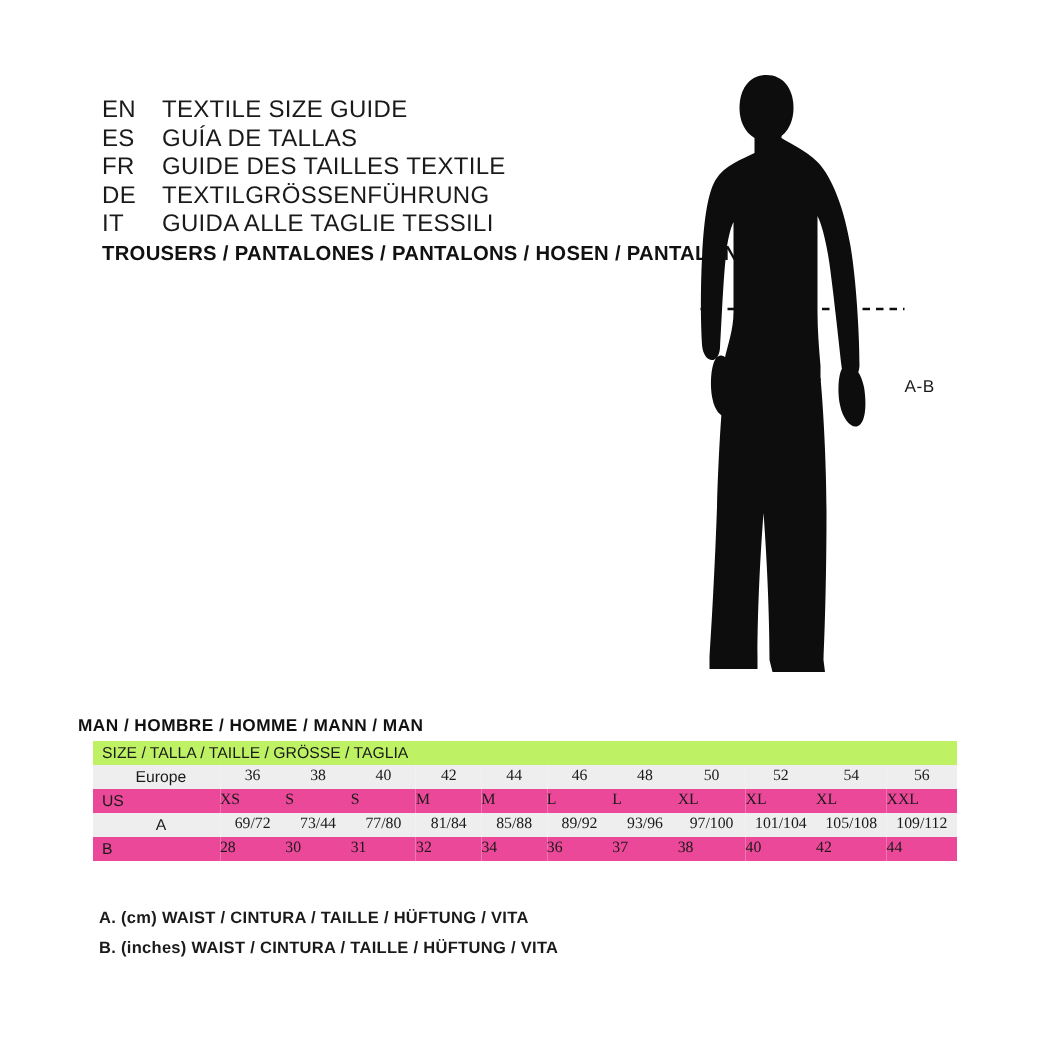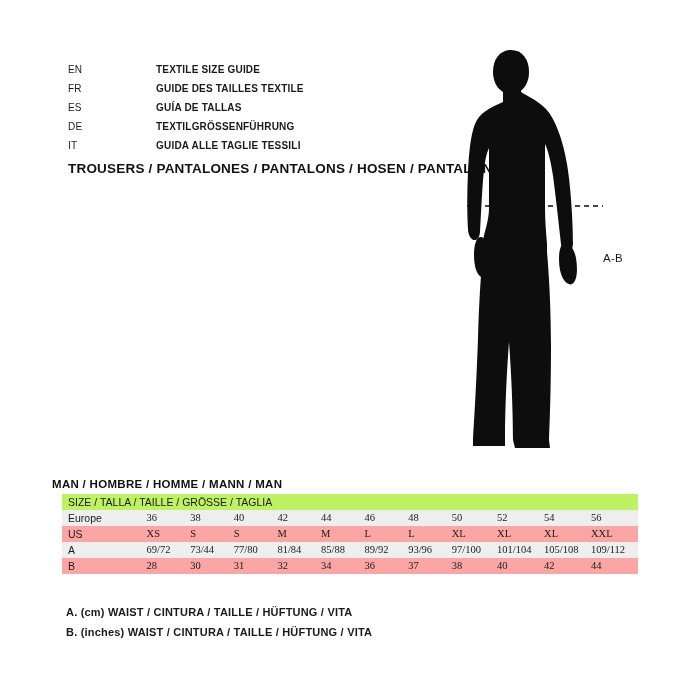--- a/index.html
+++ b/index.html
@@ -24,34 +24,32 @@
 
   
   .lang-block {
     position: absolute;
     left: 68px;
     top: 64px;
     width: 390px;
   }
   .lang-row {
     display: flex;
-    align-items: flex-start;
+    align-items: center;
     height: 19px;
-    font-size: 10px;
+    font-size: 16px;
     letter-spacing: 0.2px;
-    gap: 48px;
   }
   .lang-code {
     width: 40px;
     flex: 0 0 40px;
     color: #1a1a1a;
   }
   .lang-text {
     color: #1a1a1a;
-    font-weight: bold;
   }
   .trousers-line {
     position: absolute;
     left: 68px;
     top: 161px;
     font-size: 13.5px;
     font-weight: bold;
     letter-spacing: 0.2px;
     color: #111111;
   }
@@ -98,22 +96,22 @@
     height: 16px;
     line-height: 16px;
     white-space: nowrap;
   }
   .row-header td {
     background: #bef264;
     font-weight: normal;
     height: 17px;
     line-height: 17px;
   }
-  .row-light td { background: #eeeeee; }
-  .row-dark td  { background: #fca5a5; }
+  .row-light td { background: #eeeeee; text-align: center; }
+  .row-dark td  { background: #ec4899; }
   .cell-label {
     width: 100px;
     padding-left: 6px !important;
   }
   .cell-val {
     width: 53px;
     text-align: left;
     font-family: Liberation Serif, serif;
   }
   .hdr-text { padding-left: 6px; }
@@ -137,26 +135,26 @@
 <body>
 
 <div class="page">
 
   <div class="lang-block">
     <div class="lang-row">
       <span class="lang-code">EN</span>
       <span class="lang-text">TEXTILE SIZE GUIDE</span>
     </div>
     <div class="lang-row">
+      <span class="lang-code">ES</span>
+      <span class="lang-text">GUÍA DE TALLAS</span>
+    </div>
+    <div class="lang-row">
       <span class="lang-code">FR</span>
       <span class="lang-text">GUIDE DES TAILLES TEXTILE</span>
-    </div>
-    <div class="lang-row">
-      <span class="lang-code">ES</span>
-      <span class="lang-text">GUÍA DE TALLAS</span>
     </div>
     <div class="lang-row">
       <span class="lang-code">DE</span>
       <span class="lang-text">TEXTILGRÖSSENFÜHRUNG</span>
     </div>
     <div class="lang-row">
       <span class="lang-code">IT</span>
       <span class="lang-text">GUIDA ALLE TAGLIE TESSILI</span>
     </div>
   </div>

